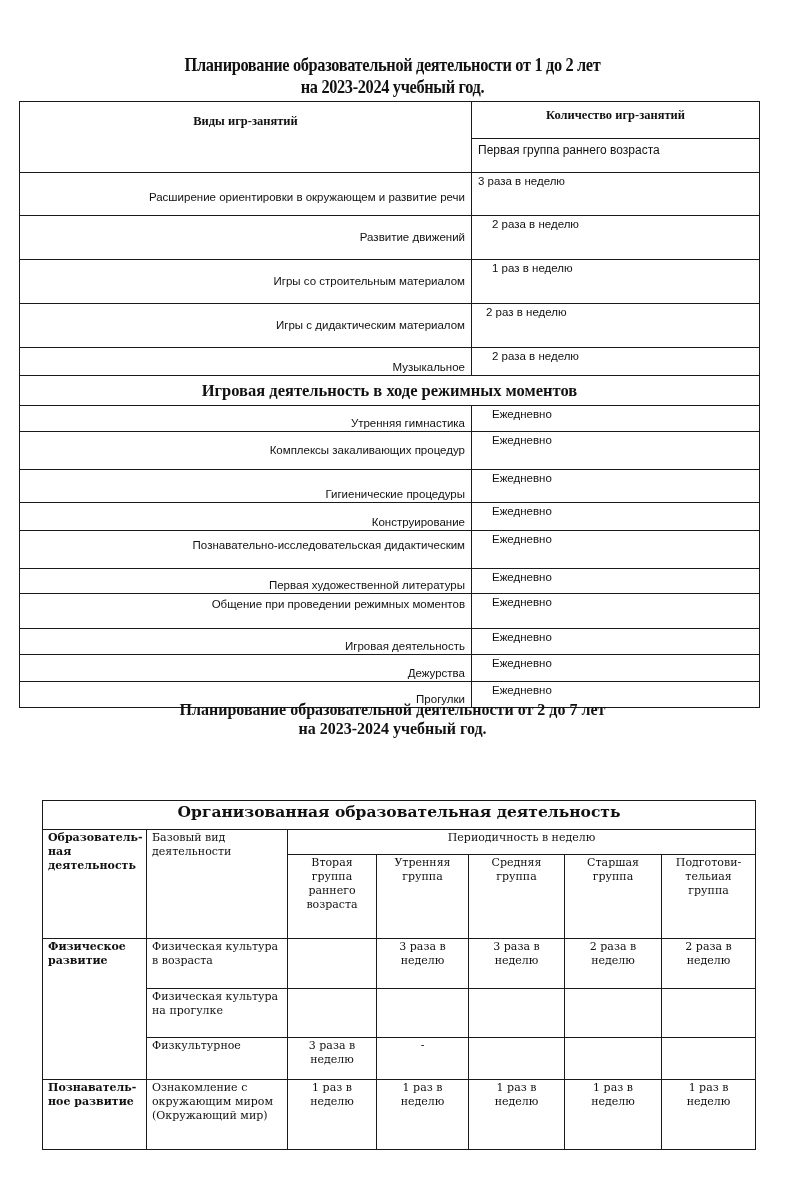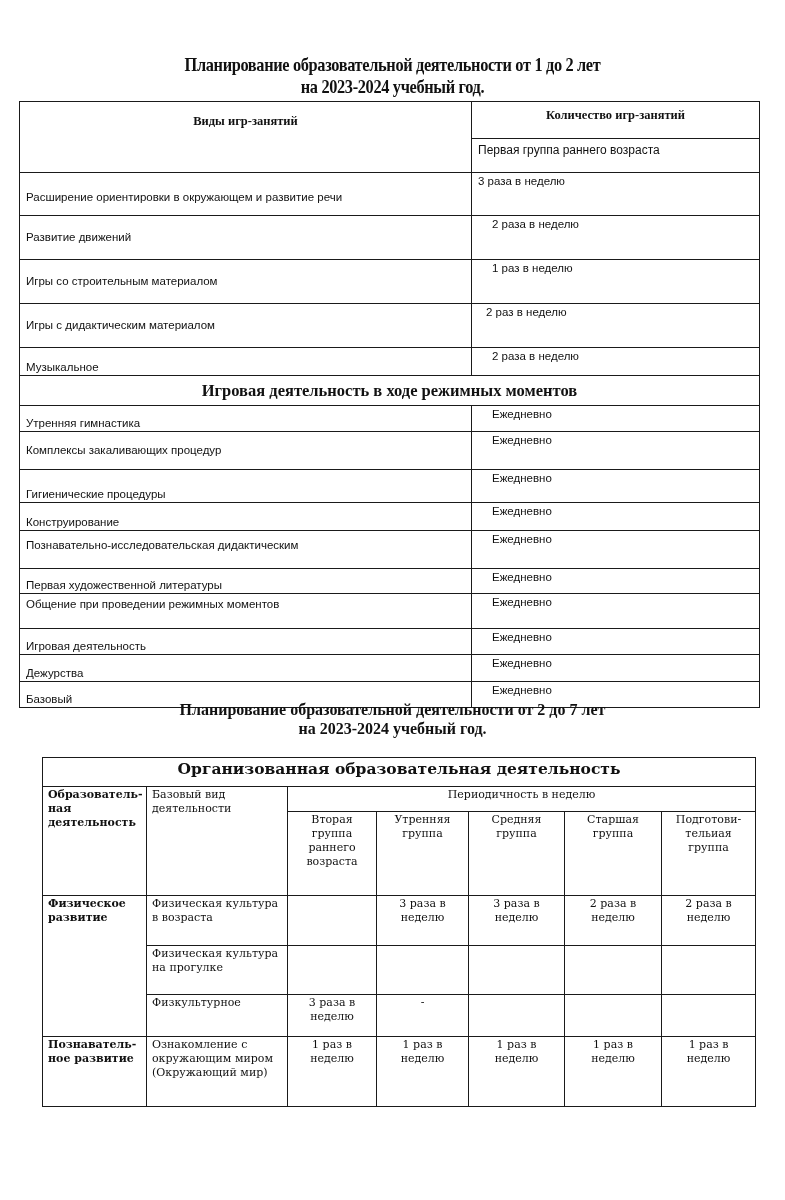--- a/index.html
+++ b/index.html
@@ -12,26 +12,26 @@
   }
   .title1 { top: 54px; font-size: 19px; letter-spacing: -0.4px; transform: scaleX(0.86); }
   .title2 { top: 700px; font-size: 16px; line-height: 19px; }
 
   
   .t1 { position: absolute; left: 19px; top: 101px; width: 740px; border-collapse: collapse; table-layout: fixed; }
   .t1 td { border: 1px solid #1a1a1a; font-family: "Liberation Sans", sans-serif; font-size: 11.5px; vertical-align: top; padding: 0 6px; }
   .t1 .hdr { font-family: "Liberation Serif", serif; font-weight: bold; font-size: 12.5px; text-align: center; padding-top: 12px; }
   .t1 .hdr-r { font-family: "Liberation Serif", serif; font-weight: bold; font-size: 12.5px; text-align: center; padding-top: 6px; }
   .t1 .sub { font-family: "Liberation Sans", sans-serif; font-size: 12px; padding-top: 4px; }
-  .t1 .lab { vertical-align: bottom; padding-bottom: 2px; }
+  .t1 .lab { vertical-align: bottom; padding-bottom: 2px; text-align: right; }
   .t1 .val { padding-top: 2px; }
   .t1 .section { font-family: "Liberation Serif", serif; font-weight: bold; font-size: 16.5px; text-align: center; vertical-align: middle; padding: 2px 0; }
 
   
-  .t2 { position: absolute; left: 42px; top: 757px; width: 713px; border-collapse: collapse; table-layout: fixed; }
+  .t2 { position: absolute; left: 42px; top: 800px; width: 713px; border-collapse: collapse; table-layout: fixed; }
   .t2 td { border: 1px solid #1a1a1a; font-family: "DejaVu Serif", serif; font-size: 11px; vertical-align: top; padding: 1px 5px; line-height: 14px; }
   .t2 .banner { font-weight: bold; font-size: 15.5px; text-align: center; padding: 4px 0; font-family: "DejaVu Serif", serif; }
   .t2 .bold { font-weight: bold; }
   .t2 .ctr { text-align: center; }
   .t2 .grp { text-align: center; }
 </style>
 </head>
 <body>
 
 <div class="title title1">
@@ -105,21 +105,21 @@
   </tr>
   <tr style="height:26px">
     <td class="lab">Игровая  деятельность</td>
     <td class="val" style="padding-left:20px">Ежедневно</td>
   </tr>
   <tr style="height:27px">
     <td class="lab">Дежурства</td>
     <td class="val" style="padding-left:20px">Ежедневно</td>
   </tr>
   <tr style="height:26px">
-    <td class="lab">Базовый</td>
+    <td class="lab">Прогулки</td>
     <td class="val" style="padding-left:20px">Ежедневно</td>
   </tr>
 </tbody>
   </table>
 
 <div class="title title2">
   <div>Планирование образовательной деятельности от 2 до 7 лет</div>
   <div>на 2023-2024 учебный год.</div>
 </div>
 

